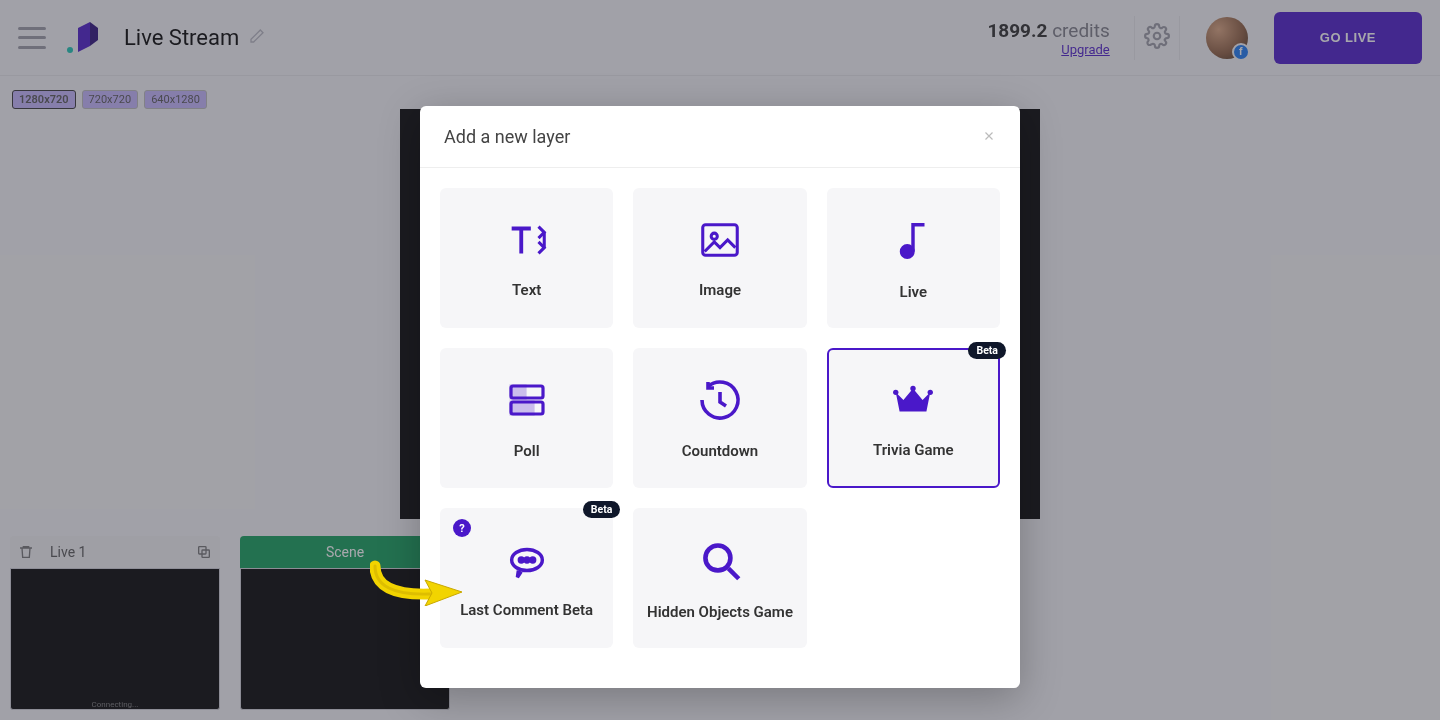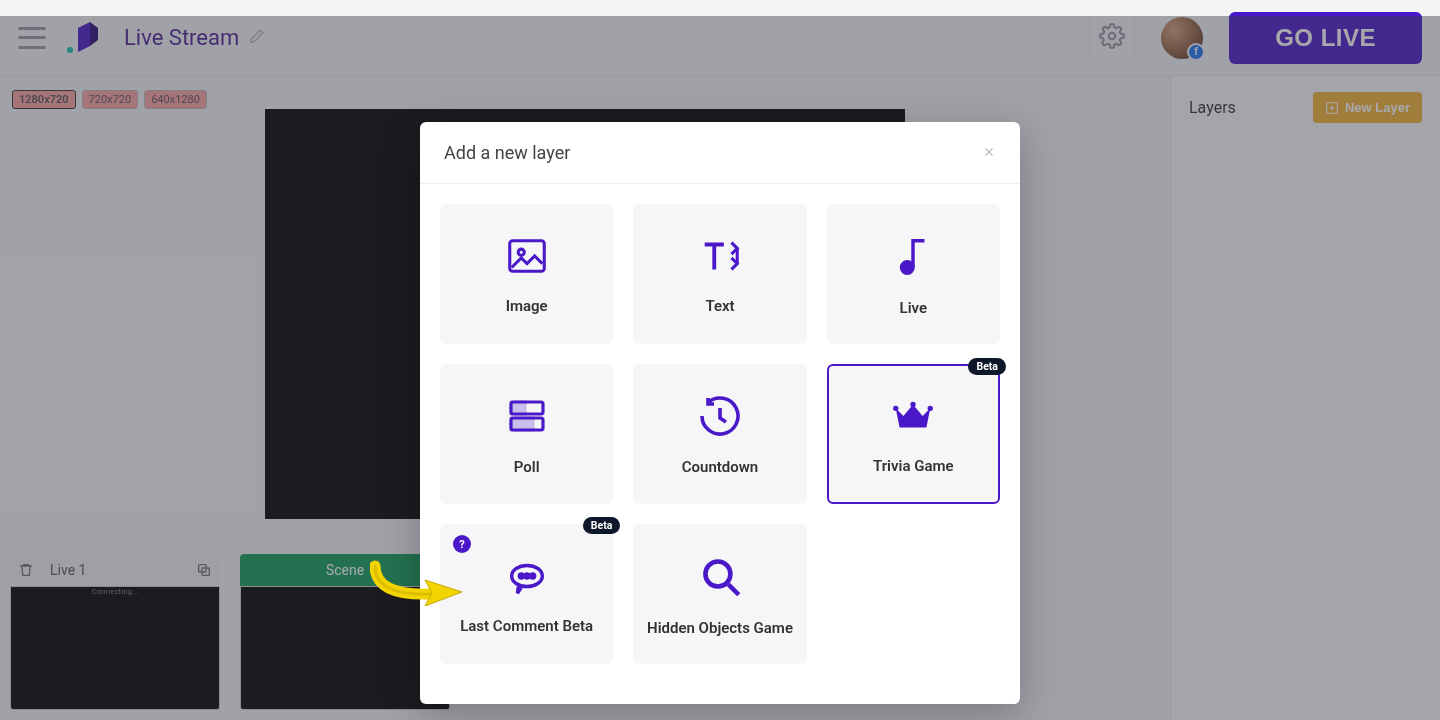--- a/index.html
+++ b/index.html
@@ -25,21 +25,21 @@
     width: 28px; height: 22px;
     display: flex; flex-direction: column; justify-content: space-between;
     cursor: pointer;
     margin-right: 18px;
   }
   .hamburger span { height: 3px; background: #9a9aa5; border-radius: 2px; }
   .logo {
     width: 40px; height: 40px; position: relative; margin-right: 20px;
   }
   .title-wrap { display: flex; align-items: center; gap: 10px; }
-  .title-text { font-size: 22px; color: #4c1d95; font-weight: 400; }
+  .title-text { font-size: 22px; color: #000000; font-weight: 400; }
   .edit-pencil { color: #b5b5c0; cursor: pointer; }
   .header-spacer { flex: 1; }
   .credits-block { text-align: right; margin-right: 24px; }
   .credits-line1 { font-size: 19px; color: #2a2a2a; }
   .credits-value { font-weight: 700; }
   .credits-label { color: #7a7a85; font-weight: 400; }
   .upgrade-link { font-size: 13px; color: #4a18c9; text-decoration: underline; cursor: pointer; }
   .gear-wrap { width:46px; display:flex; justify-content:center; border-left:1px solid #e5e5ea; border-right:1px solid #e5e5ea; height:44px; align-items:center;}
   .gear { color:#9a9aa5; cursor:pointer; }
   .avatar {
@@ -47,30 +47,30 @@
     background: radial-gradient(circle at 30% 30%, #d9a27c, #8a5a3c 60%, #3a2a1c);
     margin: 0 26px 0 26px; position: relative; cursor:pointer;
   }
   .avatar-badge {
     position:absolute; right:-2px; bottom:-2px; width:18px; height:18px;
     background:#1877f2; border-radius:50%; border:2px solid #f5f5f7;
     color:#fff; font-size:10px; font-weight:700;
     display:flex; align-items:center; justify-content:center;
   }
   .golive-btn {
-    background:#4a18c9; color:#fff; font-weight:800; font-size:24px;
+    background:#4a18c9; color:#fff; font-weight:800; font-size:13px;
     border:none; border-radius:6px; padding:0 46px; height:52px;
     cursor:pointer; letter-spacing:0.5px;
   }
 
   
   .size-chips { display:flex; gap:6px; padding:10px 12px 0 12px;}
   .chip {
     font-size:11px; color:#555; border:1px solid #bbb;
-    padding:2px 6px; border-radius:3px; cursor:pointer; background:#fca5a5;
+    padding:2px 6px; border-radius:3px; cursor:pointer; background:#c4b5fd;
   }
   .chip.active { border-color:#333; font-weight:600; }
 
   
   .main { display:flex; height:calc(720px - 76px); }
   .canvas-area { flex:1; padding-top:4px; position:relative; }
   .stage {
     margin: 0 auto;
     width: 640px; height:410px; background:#000;
     position:relative; top:0;
@@ -81,22 +81,22 @@
   }
   .scene-card { width:210px; }
   .scene-head {
     height:32px; display:flex; align-items:center; gap:8px;
     padding:0 8px; border-radius:4px 4px 0 0; font-size:14px;
   }
   .scene-head.light { background:#f0f0f3; color:#555;gap:16px; }
   .scene-head.green { background:#0f9d58; color:#fff;flex-direction:column; }
   .scene-head .spacer { flex:1; }
   .scene-thumb {
-    border:1px solid #d0d0d8; height:124px; background:#000;
-    display:flex; align-items:flex-start; justify-content:center;
+    border:1px solid #d0d0d8; height:142px; background:#000;
+    display:flex; align-items:flex-end; justify-content:center;
     color:#777; font-size:8px; border-radius:0 0 3px 3px;
   }
   .icon-sm { width:16px; height:16px; color:inherit; opacity:.8; cursor:pointer; }
 
   
   .right-panel {
     width:270px; background:#fafafc; border-left:1px solid #e5e5ea;
     padding:16px 18px;
   }
   .rp-head { display:flex; align-items:center; justify-content:space-between; }
@@ -105,21 +105,20 @@
     background:#f1b434; color:#fff; border:none; border-radius:4px;
     font-size:13px; font-weight:600; padding:8px 12px; cursor:pointer;
     display:flex; gap:6px; align-items:center;
   }
 
   
   .overlay {
     position:absolute; inset:0; background:rgba(60,60,70,.45);
     display:flex; align-items:flex-start; justify-content:center;
     padding-top:106px;
-    margin-top:16px;
   }
   .modal {
     width:600px; background:#fff; border-radius:6px;
     box-shadow:0 10px 40px rgba(0,0,0,.25);
     padding-bottom:20px;
     position:relative;
   }
   .modal-head {
     padding:20px 24px; border-bottom:1px solid #eee;
     display:flex; align-items:center; justify-content:space-between;
@@ -175,20 +174,27 @@
   </div>
   <div class="title-wrap">
     <span class="title-text">Live Stream</span>
     <span class="edit-pencil">
       <svg width="16" height="16" viewBox="0 0 24 24" fill="none" stroke="currentColor" stroke-width="2">
           <path d="M17 3l4 4L7 21H3v-4L17 3z"></path>
         </svg>
     </span>
   </div>
   <div class="header-spacer"></div>
+  <div class="credits-block">
+    <div class="credits-line1">
+      <span class="credits-value">1899.2</span>
+      <span class="credits-label">credits</span>
+    </div>
+    <div class="upgrade-link">Upgrade</div>
+  </div>
   <div class="gear-wrap">
     <span class="gear">
       <svg width="26" height="26" viewBox="0 0 24 24" fill="none" stroke="currentColor" stroke-width="2">
         <circle cx="12" cy="12" r="3"></circle>
         <path d="M19.4 15a1.7 1.7 0 0 0 .34 1.87l.06.06a2 2 0 1 1-2.83 2.83l-.06-.06a1.7 1.7 0 0 0-1.87-.34 1.7 1.7 0 0 0-1 1.56V21a2 2 0 1 1-4 0v-.09a1.7 1.7 0 0 0-1-1.56 1.7 1.7 0 0 0-1.87.34l-.6.06a2 2 0 1 1-2.83-2.83l.06-.06a1.7 1.7 0 0 0 .34-1.87 1.7 1.7 0 0 0-1.56-1H3a2 2 0 1 1 0-4h.09a1.7 1.7 0 0 0 1.56-1 1.7 1.7 0 0 0-.34-1.87l-.06-.06a2 2 0 1 1 2.83-2.83l.06.06a1.7 1.7 0 0 0 1.87.34H9a1.7 1.7 0 0 0 1-1.56V3a2 2 0 1 1 4 0v.09a1.7 1.7 0 0 0 1 1.56 1.7 1.7 0 0 0 1.87-.34l.06-.06a2 2 0 1 1 2.83 2.83l-.06.06a1.7 1.7 0 0 0-.34 1.87V9a1.7 1.7 0 0 0 1.56 1H21a2 2 0 1 1 0 4h-.09a1.7 1.7 0 0 0-1.56 1z"></path>
       </svg>
     </span>
   </div>
   <div class="avatar">
     <div class="avatar-badge">f</div>
@@ -228,62 +234,50 @@
               <path d="M3 6h18M8 6V4h8v2M6 6l1 14h10l1-14"></path>
             </svg>
           <span>Scene</span>
           <span class="spacer"></span>
         </div>
         <div class="scene-thumb"></div>
       </div>
     </div>
   </div>
 
-  <div class="right-panel">
-    <div class="rp-head">
-      <span class="rp-title">Layers</span>
-      <button class="new-layer-btn">
-        <svg width="14" height="14" viewBox="0 0 24 24" fill="currentColor">
-            <rect x="3" y="3" width="18" height="18" rx="2" fill="none" stroke="currentColor" stroke-width="2"></rect>
-            <path d="M12 8v8M8 12h8" stroke="currentColor" stroke-width="2"></path>
-          </svg>
-        <span>New Layer</span>
-      </button>
-    </div>
-  </div>
 </div>
 
 <div class="overlay">
   <div class="modal">
     <div class="modal-head">
       <span class="modal-title">Add a new layer</span>
       <span class="modal-close">
         <svg width="14" height="14" viewBox="0 0 24 24" stroke="currentColor" stroke-width="2">
             <path d="M6 6l12 12M18 6L6 18"></path>
           </svg>
       </span>
     </div>
     <div class="modal-grid">
 
       <div class="tile">
+        <svg width="50" height="46" viewBox="0 0 24 24" fill="currentColor">
+          <path d="M4 5h10v2H10v12H8V7H4V5z"></path>
+            <path d="M18 5l3 3-3 3M18 19l3-3-3-3" fill="none" stroke="currentColor" stroke-width="1.6"></path>
+            <path d="M21 8v8" stroke="currentColor" stroke-width="1.6"></path>
+        </svg>
+        <span class="tile-label">Text</span>
+      </div>
+
+      <div class="tile">
         <svg width="50" height="46" viewBox="0 0 24 24" fill="none" stroke="currentColor" stroke-width="1.6">
           <rect x="3" y="4" width="18" height="16" rx="1.5"></rect>
             <circle cx="9" cy="10" r="1.6"></circle>
             <path d="M4 18l5-5 3 3 4-4 4 4"></path>
         </svg>
         <span class="tile-label">Image</span>
-      </div>
-
-      <div class="tile">
-        <svg width="50" height="46" viewBox="0 0 24 24" fill="currentColor">
-          <path d="M4 5h10v2H10v12H8V7H4V5z"></path>
-            <path d="M18 5l3 3-3 3M18 19l3-3-3-3" fill="none" stroke="currentColor" stroke-width="1.6"></path>
-            <path d="M21 8v8" stroke="currentColor" stroke-width="1.6"></path>
-        </svg>
-        <span class="tile-label">Text</span>
       </div>
 
 
       <div class="tile">
         <svg width="46" height="50" viewBox="0 0 24 24" fill="none" stroke="currentColor" stroke-width="1.8">
           <circle cx="9" cy="18" r="3" fill="currentColor"></circle>
             <path d="M12 18V4h6"></path>
         </svg>
         <span class="tile-label">Live</span>
       </div>

